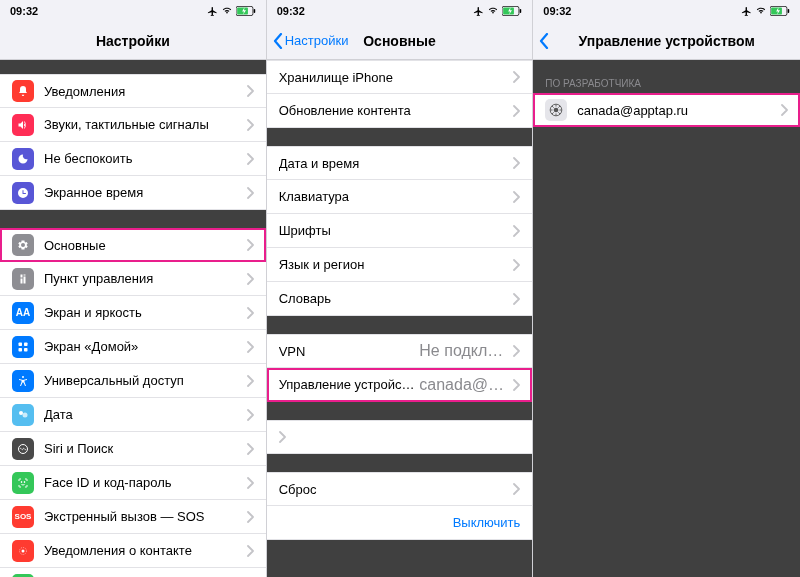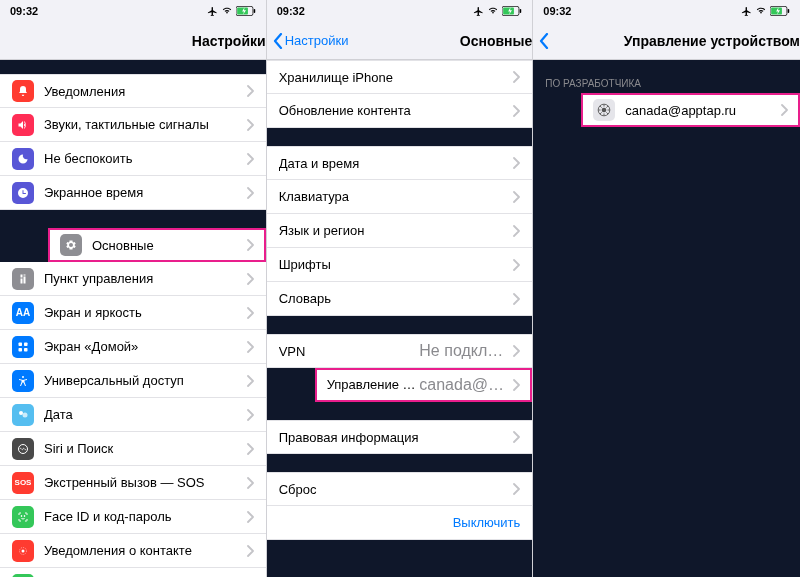--- a/index.html
+++ b/index.html
@@ -9,21 +9,21 @@
     width: 800px;
     height: 577px;
     overflow: hidden;
     font-size: 13px;
     color: #000;
   }
   .screens { display: flex; width: 800px; height: 577px; }
   .screen {
     width: 266.66px;
     height: 577px;
-    background: #0f172a;
+    background: #404040;
     border-right: 1px solid #d0d0d5;
     overflow: hidden;
     position: relative;
   }
   .screen:last-child { border-right: none; }
   
   .status-bar {
     height: 22px;
     display: flex;
     align-items: center;
@@ -34,21 +34,21 @@
     background: #f2f2f7;
   }
   .status-left { }
   .status-right { display: flex; align-items: center; gap: 3px; }
   .status-right svg { display: block; }
   
   .nav-bar {
     height: 38px;
     display: flex;
     align-items: center;
-    justify-content: flex-end;
+    justify-content: center;
     position: relative;
     background: #f2f2f7;
     border-bottom: 1px solid #d0d0d5;
   }
   .nav-title { font-size: 14px; font-weight: 600; }
   .nav-back {
     position: absolute;
     left: 6px;
     display: flex;
     align-items: center;
@@ -84,21 +84,21 @@
     border-radius: 5px;
     margin-right: 10px;
     display: flex;
     align-items: center;
     justify-content: center;
     flex-shrink: 0;
   }
   .row-label { flex: 1; font-size: 13px; white-space: nowrap; overflow: hidden; text-overflow: ellipsis; }
   .row-detail { color: #8a8a8e; font-size: 16px; margin-right: 4px; white-space: nowrap; overflow: hidden; text-overflow: ellipsis; max-width: 90px; }
   .chevron { color: #c4c4c8; flex-shrink: 0; }
-  .highlight { outline: 2px solid #e91e8c; outline-offset: -2px; margin-left: 48px; }
+  .highlight { outline: 2px solid #e91e8c; outline-offset: -2px; }
   .row-link { color: #007aff; text-align: right; }
   .row-link .row-label { color: #007aff; }
   
   .ic-red { background: #ff3b30; }
   .ic-pink { background: #ff2d55; }
   .ic-purple { background: #5856d6; }
   .ic-blue { background: #007aff; }
   .ic-grey { background: #8e8e93; }
   .ic-cyan { background: #55bef0; }
   .ic-green { background: #34c759; }
@@ -256,44 +256,44 @@
                 <circle cx="12" cy="12" r="9" stroke="#fff" stroke-width="2"></circle>
                 <path d="M6 12c2-5 4 5 6 0s4 5 6 0" stroke="#fff" stroke-width="1.5"></path>
               </svg>
             </div>
             <div class="row-label">Siri и Поиск</div>
             <svg class="chevron" width="7" height="12" viewBox="0 0 7 12" fill="none">
               <path d="M1 1 L6 6 L1 11" stroke="#c4c4c8" stroke-width="1.8" stroke-linecap="round" stroke-linejoin="round"></path>
             </svg>
           </div>
           <div class="row">
-            <div class="row-icon ic-red">
-              <span style="color:#fff;font-size:8px;font-weight:700">SOS</span>
-            </div>
-            <div class="row-label">Экстренный вызов — SOS</div>
-            <svg class="chevron" width="7" height="12" viewBox="0 0 7 12" fill="none">
-              <path d="M1 1 L6 6 L1 11" stroke="#c4c4c8" stroke-width="1.8" stroke-linecap="round" stroke-linejoin="round"></path>
-            </svg>
-          </div>
-          <div class="row">
             <div class="row-icon ic-green">
               <svg width="12" height="12" viewBox="0 0 24 24" fill="none" stroke="#fff" stroke-width="2">
                 <path d="M4 8V5a1 1 0 011-1h3M20 8V5a1 1 0 00-1-1h-3M4 16v3a1 1 0 001 1h3M20 16v3a1 1 0 01-1 1h-3"></path>
                 <circle cx="9" cy="10" r="1" fill="#fff"></circle>
                 <circle cx="15" cy="10" r="1" fill="#fff"></circle>
                 <path d="M9 15c1 1 5 1 6 0"></path>
               </svg>
             </div>
             <div class="row-label">Face ID и код-пароль</div>
             <svg class="chevron" width="7" height="12" viewBox="0 0 7 12" fill="none">
               <path d="M1 1 L6 6 L1 11" stroke="#c4c4c8" stroke-width="1.8" stroke-linecap="round" stroke-linejoin="round"></path>
             </svg>
           </div>
           <div class="row">
             <div class="row-icon ic-red">
+              <span style="color:#fff;font-size:8px;font-weight:700">SOS</span>
+            </div>
+            <div class="row-label">Экстренный вызов — SOS</div>
+            <svg class="chevron" width="7" height="12" viewBox="0 0 7 12" fill="none">
+              <path d="M1 1 L6 6 L1 11" stroke="#c4c4c8" stroke-width="1.8" stroke-linecap="round" stroke-linejoin="round"></path>
+            </svg>
+          </div>
+          <div class="row">
+            <div class="row-icon ic-red">
               <svg width="12" height="12" viewBox="0 0 24 24" fill="#fff">
                 <circle cx="12" cy="12" r="3"></circle>
                 <circle cx="12" cy="12" r="7" fill="none" stroke="#fff" stroke-width="1" stroke-dasharray="2 2"></circle>
               </svg>
             </div>
             <div class="row-label">Уведомления о контакте</div>
             <svg class="chevron" width="7" height="12" viewBox="0 0 7 12" fill="none">
               <path d="M1 1 L6 6 L1 11" stroke="#c4c4c8" stroke-width="1.8" stroke-linecap="round" stroke-linejoin="round"></path>
             </svg>
           </div>
@@ -353,27 +353,27 @@
               <path d="M1 1 L6 6 L1 11" stroke="#c4c4c8" stroke-width="1.8" stroke-linecap="round" stroke-linejoin="round"></path>
             </svg>
           </div>
           <div class="row">
             <div class="row-label">Клавиатура</div>
             <svg class="chevron" width="7" height="12" viewBox="0 0 7 12" fill="none">
               <path d="M1 1 L6 6 L1 11" stroke="#c4c4c8" stroke-width="1.8" stroke-linecap="round" stroke-linejoin="round"></path>
             </svg>
           </div>
           <div class="row">
+            <div class="row-label">Шрифты</div>
+            <svg class="chevron" width="7" height="12" viewBox="0 0 7 12" fill="none">
+              <path d="M1 1 L6 6 L1 11" stroke="#c4c4c8" stroke-width="1.8" stroke-linecap="round" stroke-linejoin="round"></path>
+            </svg>
+          </div>
+          <div class="row">
             <div class="row-label">Язык и регион</div>
-            <svg class="chevron" width="7" height="12" viewBox="0 0 7 12" fill="none">
-              <path d="M1 1 L6 6 L1 11" stroke="#c4c4c8" stroke-width="1.8" stroke-linecap="round" stroke-linejoin="round"></path>
-            </svg>
-          </div>
-          <div class="row">
-            <div class="row-label">Шрифты</div>
             <svg class="chevron" width="7" height="12" viewBox="0 0 7 12" fill="none">
               <path d="M1 1 L6 6 L1 11" stroke="#c4c4c8" stroke-width="1.8" stroke-linecap="round" stroke-linejoin="round"></path>
             </svg>
           </div>
           <div class="row">
             <div class="row-label">Словарь</div>
             <svg class="chevron" width="7" height="12" viewBox="0 0 7 12" fill="none">
               <path d="M1 1 L6 6 L1 11" stroke="#c4c4c8" stroke-width="1.8" stroke-linecap="round" stroke-linejoin="round"></path>
             </svg>
           </div>
@@ -389,21 +389,20 @@
           <div class="row highlight">
             <div class="row-label">Управление устройством</div>
             <div class="row-detail">canada@app...</div>
             <svg class="chevron" width="7" height="12" viewBox="0 0 7 12" fill="none">
               <path d="M1 1 L6 6 L1 11" stroke="#c4c4c8" stroke-width="1.8" stroke-linecap="round" stroke-linejoin="round"></path>
             </svg>
           </div>
         </div>
         <div class="section">
           <div class="row">
-            <div class="row-label">Правовая информация</div>
             <svg class="chevron" width="7" height="12" viewBox="0 0 7 12" fill="none">
               <path d="M1 1 L6 6 L1 11" stroke="#c4c4c8" stroke-width="1.8" stroke-linecap="round" stroke-linejoin="round"></path>
             </svg>
           </div>
         </div>
         <div class="section">
           <div class="row">
             <div class="row-label">Сброс</div>
             <svg class="chevron" width="7" height="12" viewBox="0 0 7 12" fill="none">
               <path d="M1 1 L6 6 L1 11" stroke="#c4c4c8" stroke-width="1.8" stroke-linecap="round" stroke-linejoin="round"></path>

